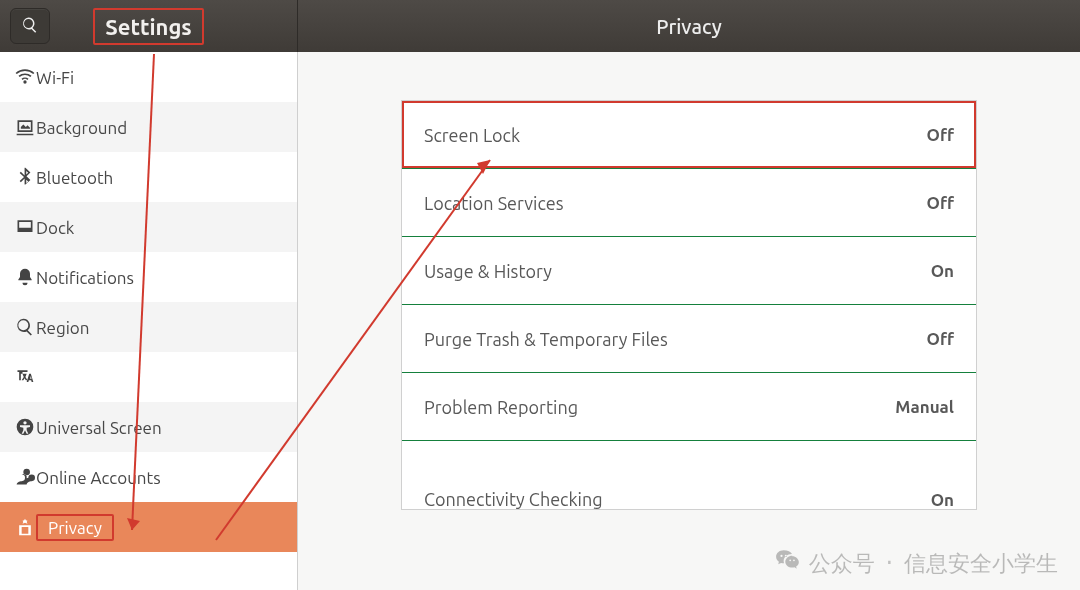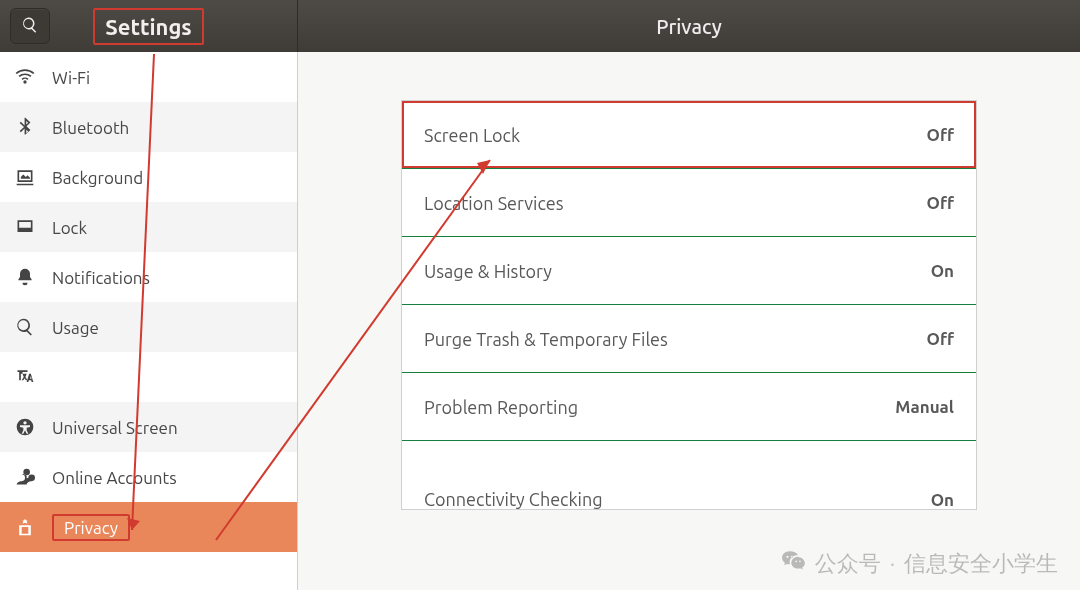--- a/index.html
+++ b/index.html
@@ -79,21 +79,20 @@
     width: 298px;
     background: #fff;
     display: flex;
     flex-direction: column;
     border-right: 1px solid #cfcfcf;
     overflow: hidden;
   }
   .side-item {
     display: flex;
     align-items: center;
-    gap: 16px;
     padding: 0 14px;
     height: 50px;
     font-size: 17px;
     color: #474747;
     cursor: pointer;
   }
   .side-item:nth-child(even) { background: #f4f4f4; }
   .side-item:nth-child(odd)  { background: #ffffff; }
   .side-item.active {
     background: #e9875a;
@@ -161,21 +160,21 @@
   .watermark {
     position: absolute;
     right: 22px;
     bottom: 10px;
     display: flex;
     align-items: center;
     gap: 8px;
     color: rgba(0,0,0,0.25);
     font-size: 22px;
     pointer-events: none;
-    font-family: Liberation Sans, sans-serif;
+    font-family: Liberation Mono, monospace;
   }
   .watermark .wm-ico svg { width: 26px; height: 26px; fill: rgba(0,0,0,0.25); }
   .watermark .wm-dot { color: rgba(0,0,0,0.22); }
 </style>
 </head>
 <body>
 
 <div class="header">
   <div class="header-left">
     <div class="search-btn">
@@ -203,60 +202,60 @@
         <svg viewBox="0 0 24 24">
             <path d="M12 20a2 2 0 110-4 2 2 0 010 4zm-4.2-5.8a6 6 0 018.4 0l-1.4 1.4a4 4 0 00-5.6 0zM4.2 10.6a12 12 0 0115.6 0L18.4 12a10 10 0 00-12.8 0zM.7 7.1a17 17 0 0122.6 0L21.9 8.5a15 15 0 00-19.8 0z"></path>
           </svg>
       </span>
       <span>Wi-Fi</span>
     </div>
 
     <div class="side-item">
       <span class="side-ico">
         <svg viewBox="0 0 24 24">
+            <path d="M3 4h18v14H3zM2 20h20v2H2zM5 6v10h14V6zm2 6l3-3 3 3 2-2 3 3v1H7z"></path>
+          </svg>
+      </span>
+      <span>Background</span>
+    </div>
+
+    <div class="side-item">
+      <span class="side-ico">
+        <svg viewBox="0 0 24 24">
             <path d="M12.5 1l6 5.5-4.7 4.5 4.7 4.5-6 5.5h-1V13.7L7 18.2 5.6 16.8 10.8 12 5.6 7.2 7 5.8l4.5 4.5V1zm1 3.7v4.2l2.3-2.1zm0 10.6v4.2l2.3-2.1z"></path>
           </svg>
       </span>
       <span>Bluetooth</span>
     </div>
 
     <div class="side-item">
       <span class="side-ico">
         <svg viewBox="0 0 24 24">
-            <path d="M3 4h18v14H3zM2 20h20v2H2zM5 6v10h14V6zm2 6l3-3 3 3 2-2 3 3v1H7z"></path>
-          </svg>
-      </span>
-      <span>Background</span>
-    </div>
-
-    <div class="side-item">
-      <span class="side-ico">
-        <svg viewBox="0 0 24 24">
             <path d="M3 4h18v14H3zM5 6v10h14V6zm0 7h14v3H5z"></path>
           </svg>
       </span>
-      <span>Lock</span>
+      <span>Dock</span>
     </div>
 
     <div class="side-item">
       <span class="side-ico">
         <svg viewBox="0 0 24 24">
             <path d="M12 2a6 6 0 016 6v4l2 3v1H4v-1l2-3V8a6 6 0 016-6zm0 20a3 3 0 01-3-3h6a3 3 0 01-3 3z"></path>
           </svg>
       </span>
       <span>Notifications</span>
     </div>
 
     <div class="side-item">
       <span class="side-ico">
         <svg viewBox="0 0 24 24">
             <path d="M10 2a8 8 0 015.3 13.9l5 5-1.4 1.4-5-5A8 8 0 1110 2zm0 2a6 6 0 100 12 6 6 0 000-12z"></path>
           </svg>
       </span>
-      <span>Usage</span>
+      <span>Region</span>
     </div>
 
     <div class="side-item">
       <span class="side-ico">
         <svg viewBox="0 0 24 24">
             <path d="M3 4h12v2H9v2h5l-1.5 4L15 16h-2l-1.5-2.5L10 16H8l2.5-4L9 8H7v8H5V6H3zM17 8h2l3 10h-2l-.6-2h-2.8l-.6 2h-2zM18.1 14h1.8L19 10.7z"></path>
           </svg>
       </span>
     </div>
 

